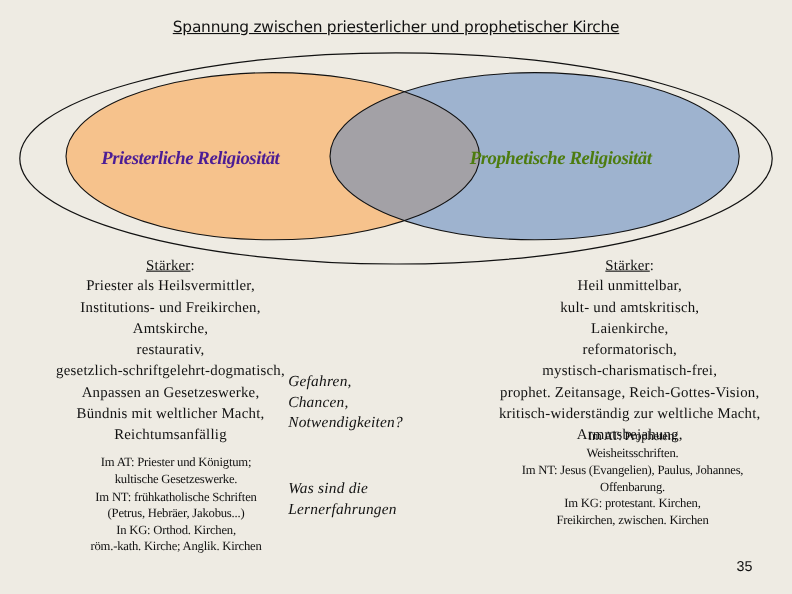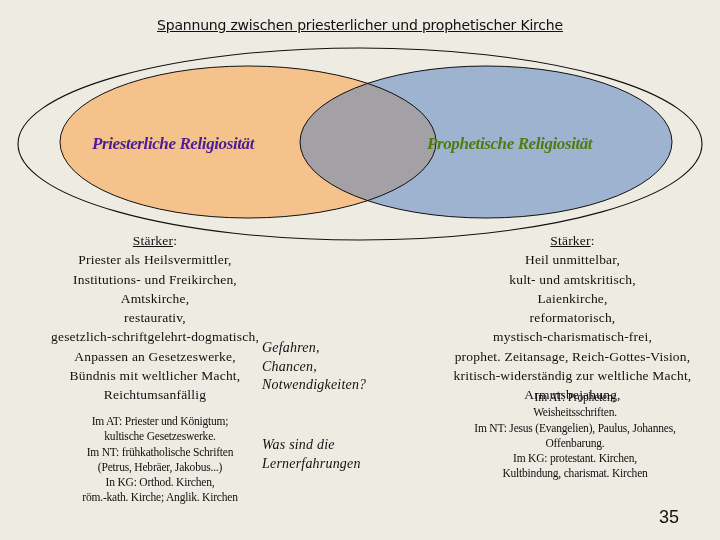--- a/index.html
+++ b/index.html
@@ -106,23 +106,23 @@
     .sources-right {
       left: 435px;
       top: 390px;
       width: 280px;
     }
     .page-number {
       position: absolute;
       left: 654px;
       top: 507px;
       width: 30px;
-      text-align: center;
+      text-align: right;
       font-family: "Liberation Sans", sans-serif;
-      font-size: 18px;
+      font-size: 13px;
     }
     .line { display: block; white-space: nowrap; }
   </style>
 </head>
 <body>
 
 <div class="title">Spannung zwischen priesterlicher und prophetischer Kirche</div>
 
 <svg class="venn" viewBox="0 0 720 540" xmlns="http://www.w3.org/2000/svg">
   <defs>
@@ -188,16 +188,16 @@
   <span class="line">In KG: Orthod. Kirchen,</span>
   <span class="line">röm.-kath. Kirche; Anglik. Kirchen</span>
 </div>
 
 <div class="sources sources-right">
   <span class="line">Im AT: Propheten;</span>
   <span class="line">Weisheitsschriften.</span>
   <span class="line">Im NT: Jesus (Evangelien), Paulus, Johannes,</span>
   <span class="line">Offenbarung.</span>
   <span class="line">Im KG: protestant. Kirchen,</span>
-  <span class="line">Kultbindung, charismat. Kirchen</span>
+  <span class="line">Freikirchen, zwischen. Kirchen</span>
 </div>
 
 <div class="page-number">35</div>
 
 </body></html>

